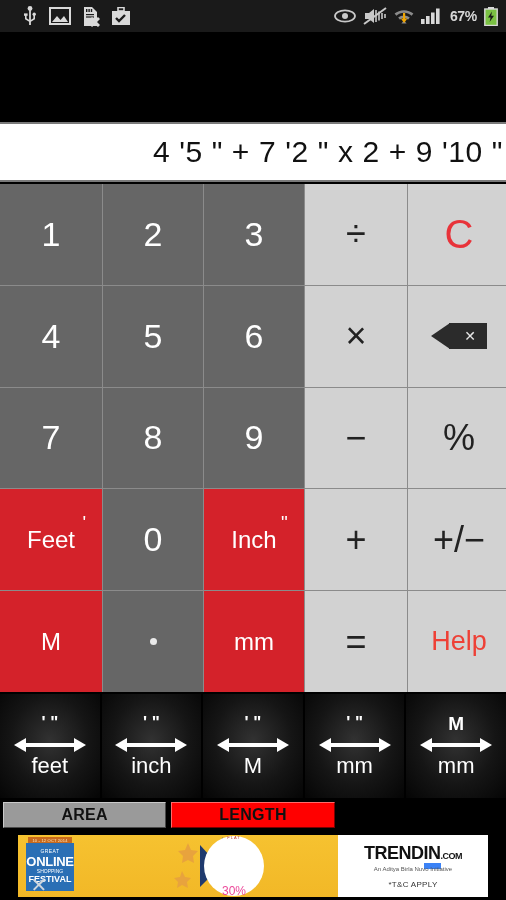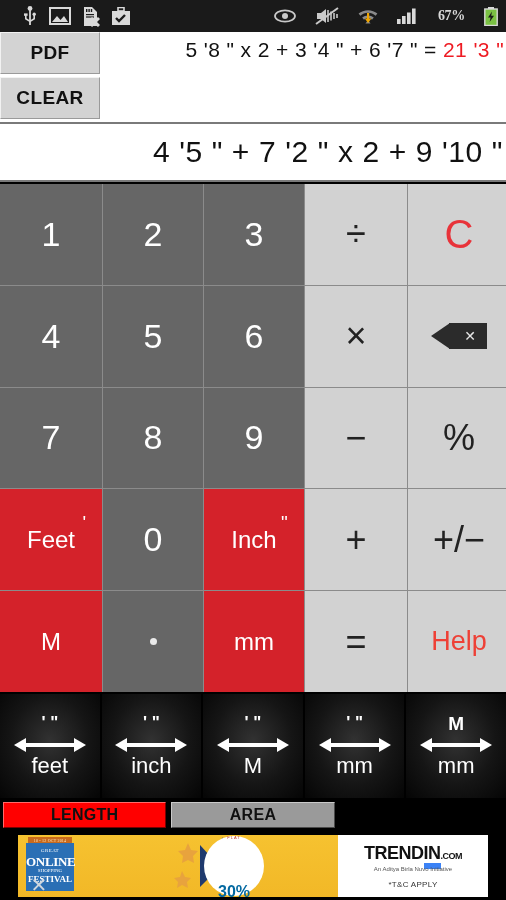--- a/index.html
+++ b/index.html
@@ -5,21 +5,21 @@
   * { margin:0; padding:0; box-sizing:border-box; }
   html,body { width:506px; height:900px; background:#000; overflow:hidden;
               font-family:"Liberation Sans", sans-serif; }
 
   #app { position:relative; width:506px; height:900px; background:#000; }
 
   
   .statusbar { position:absolute; left:0; top:0; width:506px; height:32px;
                background:#1a1a1a; display:flex; align-items:center; }
   .sb-left { display:flex; align-items:center; gap:11px; padding-left:22px; flex:1; }
-  .sb-right { display:flex; align-items:center; gap:19px; padding-right:8px;font-family:Liberation Serif, serif; }
+  .sb-right { display:flex; align-items:center; gap:7px; padding-right:8px; }
   .sb-ico { display:block; }
   .sb-pct { color:#d8d8d8; font-size:14px; font-weight:bold; letter-spacing:-0.3px;}
   .sb-clock { color:#f2f2f2; font-size:25px; font-weight:normal; letter-spacing:0px;
               line-height:32px; margin-left:2px; }
 
   
   .topbar { position:absolute; left:0; top:32px; width:506px; height:90px; background:#fff; }
   .sidebtns { position:absolute; left:0; top:0; width:102px; }
   .sbtn { width:100px; height:42px; margin:0 0 3px 0; background:#d3d3d3;
           border:1px solid #9a9a9a; border-top-color:#f2f2f2; border-left-color:#f2f2f2;
@@ -89,21 +89,21 @@
          letter-spacing:0.3px; }
   .tab.active { background:#ff0000; border-color:#ff6a6a; border-right-color:#7a0000;
                 border-bottom-color:#7a0000; }
 
   
   .ad { position:absolute; left:0; top:832px; width:506px; height:68px; background:#000;
         display:flex; justify-content:center; align-items:center; }
   .adinner { width:470px; height:62px; display:flex; background:#fff; overflow:hidden; position:relative;}
   .ad-yellow { flex:1 1 auto; background:linear-gradient(180deg,#f6c230 0%,#f2b827 100%);
                position:relative; display:flex; align-items:center; overflow:hidden; }
-  .ad-badge { width:62px; height:62px; position:relative; flex:0 0 62px;font-family:Liberation Serif, serif; }
+  .ad-badge { width:62px; height:62px; position:relative; flex:0 0 62px; }
   .ad-badge .bluebox { position:absolute; left:8px; top:8px; width:48px; height:48px;
                        background:#2a6fb5; }
   .ad-badge .cap { position:absolute; left:10px; top:2px; width:44px; height:8px;
                    background:#c96a1d; color:#ffe9c0; font-size:4px; line-height:8px;
                    text-align:center; letter-spacing:0.2px; }
   .ad-badge .t1 { position:absolute; left:10px; top:13px; width:44px; color:#ffffff;
                   font-size:5px; text-align:center; letter-spacing:0.4px; }
   .ad-badge .t2 { position:absolute; left:8px; top:19px; width:48px; color:#ffffff;
                   font-size:13px; font-weight:bold; text-align:center; letter-spacing:-0.3px; }
   .ad-badge .t3 { position:absolute; left:8px; top:33px; width:48px; color:#ffffff;
@@ -116,21 +116,21 @@
   .ad-copy .h { font-size:17px; font-weight:bold; color:#ffffff; letter-spacing:0.5px;
                 text-shadow:1px 1px 0 #8a5d05; font-family:"Liberation Serif", serif; }
   .ad-copy .s { font-size:10px; font-weight:bold; color:#3a2a05; line-height:11px;
                 font-family:"Liberation Serif", serif; }
   .ad-stars { position:absolute; right:72px; top:0; width:96px; height:62px; }
   .ad-circle { position:absolute; right:74px; top:1px; width:60px; height:60px;
                border-radius:50%; background:#fff; display:flex; flex-direction:column;
                align-items:center; justify-content:center;gap:44px; }
   .ad-circle .w { font-size:12px; font-weight:bold; color:#111; line-height:11px; }
   .ad-circle .p { font-size:4px; color:#c0392b; line-height:5px; letter-spacing:1px;}
-  .ad-circle .o { font-size:16px; font-weight:bold; color:#0369a1; line-height:15px; }
+  .ad-circle .o { font-size:12px; font-weight:normal; color:#ec4899; line-height:15px; }
   .ad-circle .f { font-size:14px; font-weight:bold; color:#d8232a; line-height:9px; }
   .ad-right { flex:0 0 150px; background:#fff; display:flex; flex-direction:column;
               align-items:center; justify-content:center; gap:2px; }
   .ad-right .brand { font-size:18px; font-weight:bold; color:#111; letter-spacing:-0.5px; }
   .ad-right .brand .it { border-bottom:6px solid #3b82f6; }
   .ad-right .brand .com { font-size:9px; }
   .ad-right .sub { font-size:6px; color:#555; }
   .ad-right .tc { font-size:8px; color:#333; margin-top:6px; letter-spacing:0.3px;}
 </style>
 </head>
@@ -210,27 +210,20 @@
         </svg>
       <span class="sb-pct">67%</span>
       <svg class="sb-ico" width="14" height="19" viewBox="0 0 14 19">
           <rect x="4" y="0" width="6" height="2" fill="#d9d9d9"></rect>
           <rect x="0.8" y="2" width="12.4" height="16.5" fill="#7ac143" stroke="#d9d9d9" stroke-width="1.4"></rect>
           <path d="M8 4.5l-4 6h2.6l-1 4.5 4.4-6.3H7.2z" fill="#1a1a1a"></path>
         </svg>
     </div>
   </div>
 
-  <div class="topbar">
-    <div class="sidebtns">
-      <div class="sbtn">PDF</div>
-      <div class="sbtn">CLEAR</div>
-    </div>
-    <div class="history"><span>5 '8 " x 2 + 3 '4 " + 6 '7 " = </span><span class="res">21 '3 "</span></div>
-  </div>
 
   <div class="display">
     <span>4 '5 " + 7 '2 " x 2 + 9 '10 "</span>
   </div>
 
   <div class="keypad" id="keypad">
       <div class="key k-num">
         <span class="">1</span>
       </div>
       <div class="key k-num">
@@ -353,22 +346,22 @@
         <div class="arrow">
           <span class="hl"></span>
           <span class="bar"></span>
           <span class="hr"></span>
         </div>
         <div class="lbl">mm</div>
       </div>
     </div>
 
   <div class="tabs" id="tabs">
+      <div class="tab">AREA</div>
       <div class="tab active">LENGTH</div>
-      <div class="tab">AREA</div>
     </div>
 
   <div class="ad">
     <div class="adinner">
       <div class="ad-yellow">
         <div class="ad-badge">
           <div class="cap">10 - 12 OCT 2014</div>
           <div class="bluebox"></div>
           <div class="t1">GREAT</div>
           <div class="t2">ONLINE</div>

